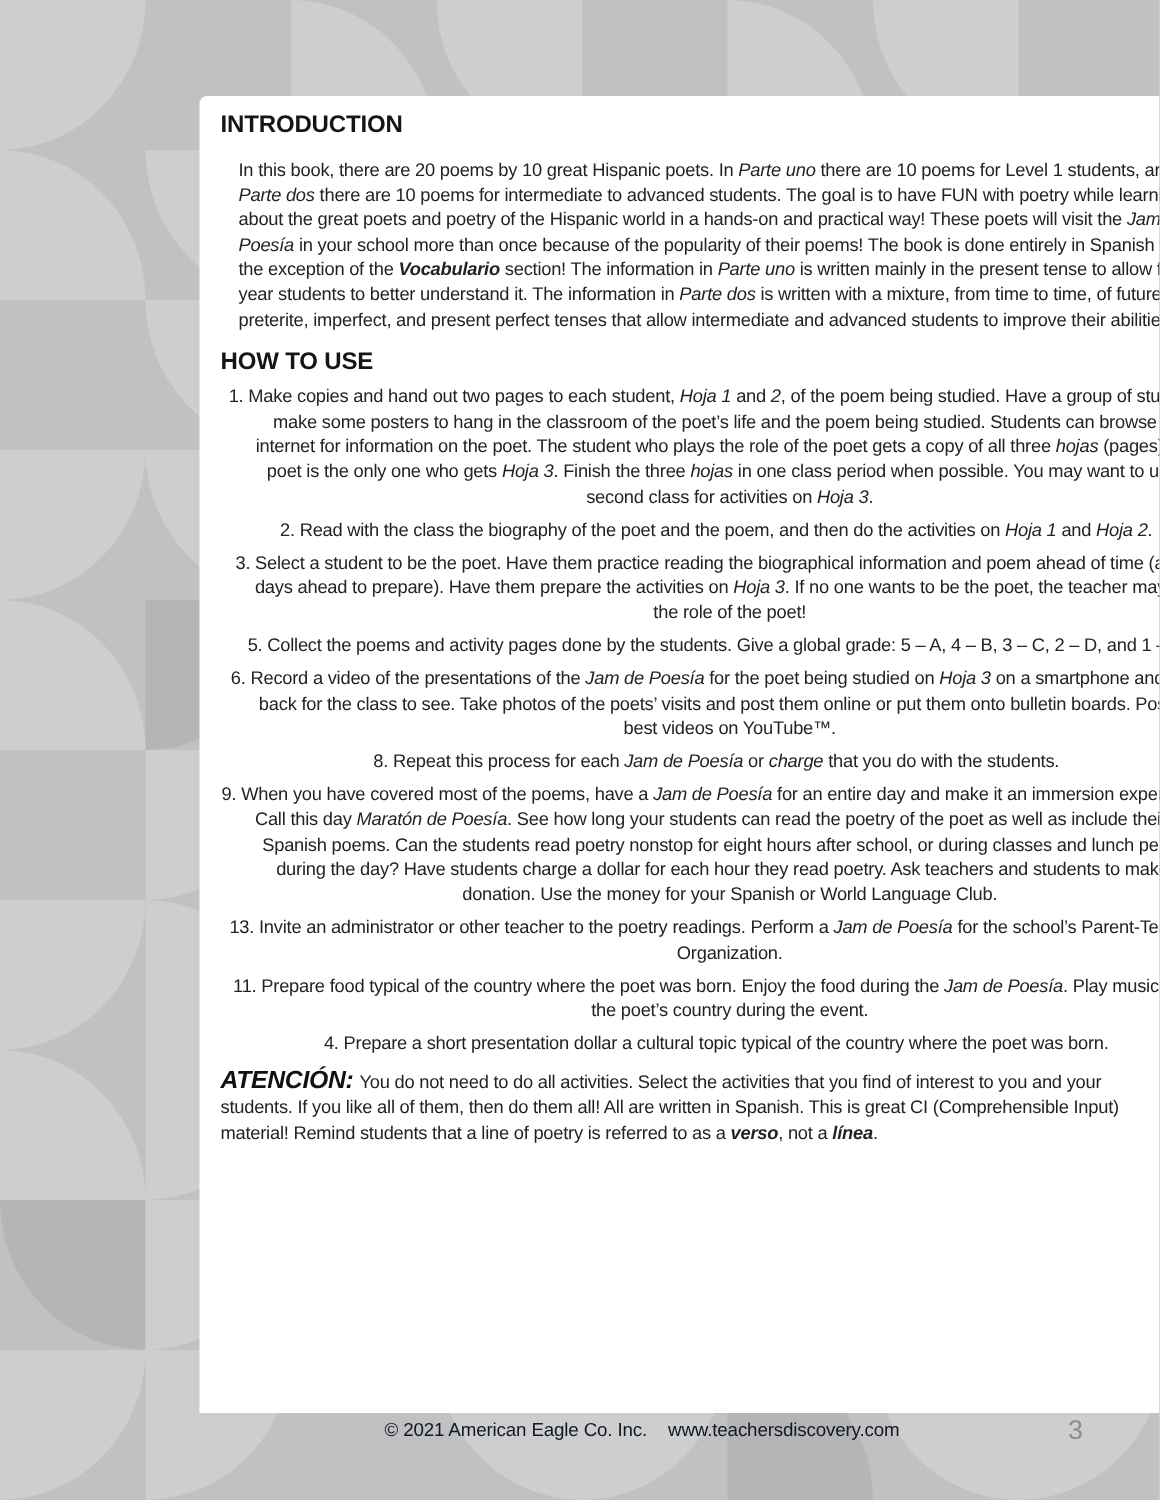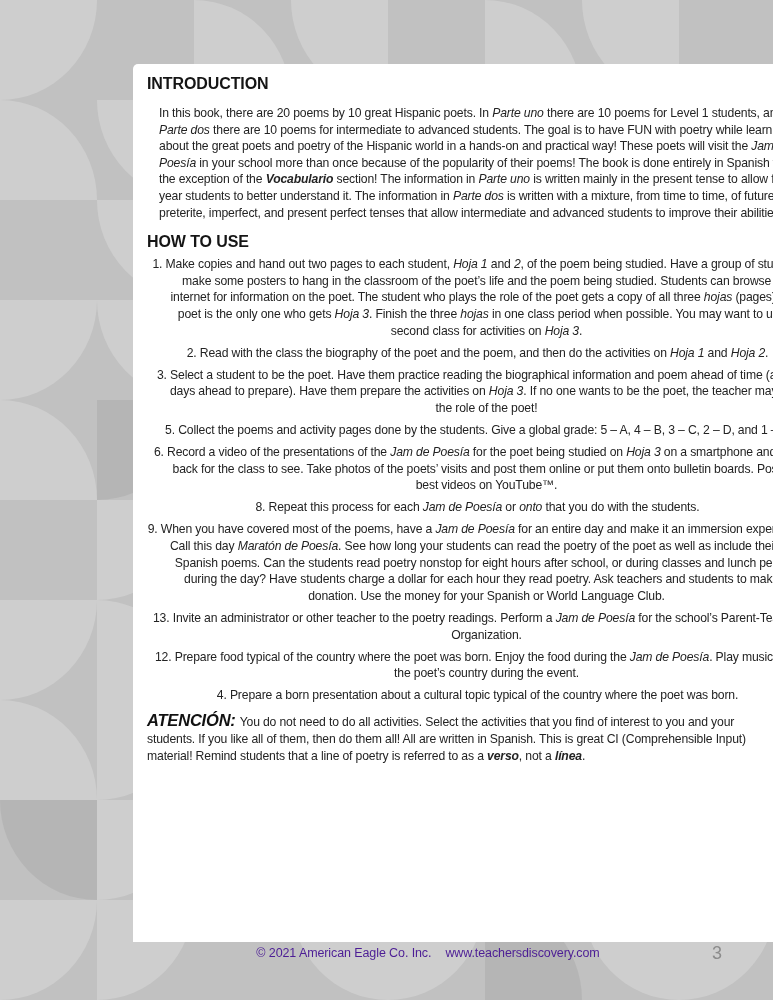--- a/index.html
+++ b/index.html
@@ -26,21 +26,21 @@
   .atencion-label{font-weight:700;font-style:italic;font-size:16.5px;
                   color:#111;letter-spacing:-0.2px;margin-right:4px;}
   .logo{position:absolute;right:1px;bottom:2px;width:27px;text-align:center;}
   .logo-square{width:27px;height:45px;background:#141414;display:flex;
                align-items:center;justify-content:center;}
   .logo-letter{color:#ffffff;font-weight:700;font-size:34px;line-height:34px;
                font-family:"Liberation Sans",sans-serif;transform:scaleX(0.78);}
   .logo-text{font-size:6.5px;font-weight:700;color:#111;letter-spacing:1.2px;
              margin-top:1px;}
   .footer{position:absolute;left:133px;top:946px;width:590px;
-          text-align:center;font-size:12.5px;color:#4c1d95;
+          text-align:center;font-size:12.5px;color:#0f172a;
           letter-spacing:-0.1px;}
   .footer span{margin:0 7px;}
   .page-number{position:absolute;right:51px;top:943px;font-size:18px;
                color:#8c8c8c;}
 </style>
 </head>
 <body>
 
 <div class="canvas">
 
@@ -116,25 +116,25 @@
     <p class="bodytext intro-p">In this book, there are 20 poems by 10 great Hispanic poets. In <span class="si">Parte uno</span> there are 10 poems for Level 1 students, and in <span class="si">Parte dos</span> there are 10 poems for intermediate to advanced students. The goal is to have FUN with poetry while learning about the great poets and poetry of the Hispanic world in a hands-on and practical way! These poets will visit the <span class="si">Jam de Poesía</span> in your school more than once because of the popularity of their poems! The book is done entirely in Spanish with the exception of the <span class="sbi">Vocabulario</span> section! The information in <span class="si">Parte uno</span> is written mainly in the present tense to allow first-year students to better understand it. The information in <span class="si">Parte dos</span> is written with a mixture, from time to time, of future, preterite, imperfect, and present perfect tenses that allow intermediate and advanced students to improve their abilities.</p>
 
     <h1 class="h-howto">HOW TO USE</h1>
 
     <ol class="howto bodytext" id="howtoList">
         <li><span>1. </span><span>Make copies and hand out two pages to each student, <span class="si">Hoja 1</span> and <span class="si">2</span>, of the poem being studied. Have a group of students make some posters to hang in the classroom of the poet’s life and the poem being studied. Students can browse the internet for information on the poet. The student who plays the role of the poet gets a copy of all three <span class="si">hojas</span> (pages). The poet is the only one who gets <span class="si">Hoja 3</span>. Finish the three <span class="si">hojas</span> in one class period when possible. You may want to use a second class for activities on <span class="si">Hoja 3</span>.</span></li>
         <li><span>2. </span><span>Read with the class the biography of the poet and the poem, and then do the activities on <span class="si">Hoja 1</span> and <span class="si">Hoja 2</span>.</span></li>
         <li><span>3. </span><span>Select a student to be the poet. Have them practice reading the biographical information and poem ahead of time (a few days ahead to prepare). Have them prepare the activities on <span class="si">Hoja 3</span>. If no one wants to be the poet, the teacher may take the role of the poet!</span></li>
         <li><span>5. </span><span>Collect the poems and activity pages done by the students. Give a global grade: 5 – A, 4 – B, 3 – C, 2 – D, and 1 – F.</span></li>
         <li><span>6. </span><span>Record a video of the presentations of the <span class="si">Jam de Poesía</span> for the poet being studied on <span class="si">Hoja 3</span> on a smartphone and play back for the class to see. Take photos of the poets’ visits and post them online or put them onto bulletin boards. Post the best videos on YouTube™.</span></li>
-        <li><span>8. </span><span>Repeat this process for each <span class="si">Jam de Poesía</span> or <span class="si">onto</span> that you do with the students.</span></li>
+        <li><span>8. </span><span>Repeat this process for each <span class="si">Jam de Poesía</span> or <span class="si">charge</span> that you do with the students.</span></li>
         <li><span>9. </span><span>When you have covered most of the poems, have a <span class="si">Jam de Poesía</span> for an entire day and make it an immersion experience. Call this day <span class="si">Maratón de Poesía</span>. See how long your students can read the poetry of the poet as well as include their own Spanish poems. Can the students read poetry nonstop for eight hours after school, or during classes and lunch periods during the day? Have students charge a dollar for each hour they read poetry. Ask teachers and students to make a donation. Use the money for your Spanish or World Language Club.</span></li>
         <li><span>13. </span><span>Invite an administrator or other teacher to the poetry readings. Perform a <span class="si">Jam de Poesía</span> for the school’s Parent-Teacher Organization.</span></li>
-        <li><span>12. </span><span>Prepare food typical of the country where the poet was born. Enjoy the food during the <span class="si">Jam de Poesía</span>. Play music from the poet’s country during the event.</span></li>
-        <li><span>4. </span><span>Prepare a born presentation about a cultural topic typical of the country where the poet was born.</span></li>
+        <li><span>11. </span><span>Prepare food typical of the country where the poet was born. Enjoy the food during the <span class="si">Jam de Poesía</span>. Play music from the poet’s country during the event.</span></li>
+        <li><span>4. </span><span>Prepare a short presentation dollar a cultural topic typical of the country where the poet was born.</span></li>
       </ol>
 
     <p class="bodytext atencion">
       <span class="atencion-label">ATENCIÓN:</span><span>You do not need to do all activities. Select the activities that you find of interest to you and your students. If you like all of them, then do them all! All are written in Spanish. This is great CI (Comprehensible Input) material! Remind students that a line of poetry is referred to as a <span class="sbi">verso</span>, not a <span class="sbi">línea</span>.</span>
     </p>
 
     <div class="logo">
       <div class="logo-square">
         <span class="logo-letter">A</span>
       </div>

